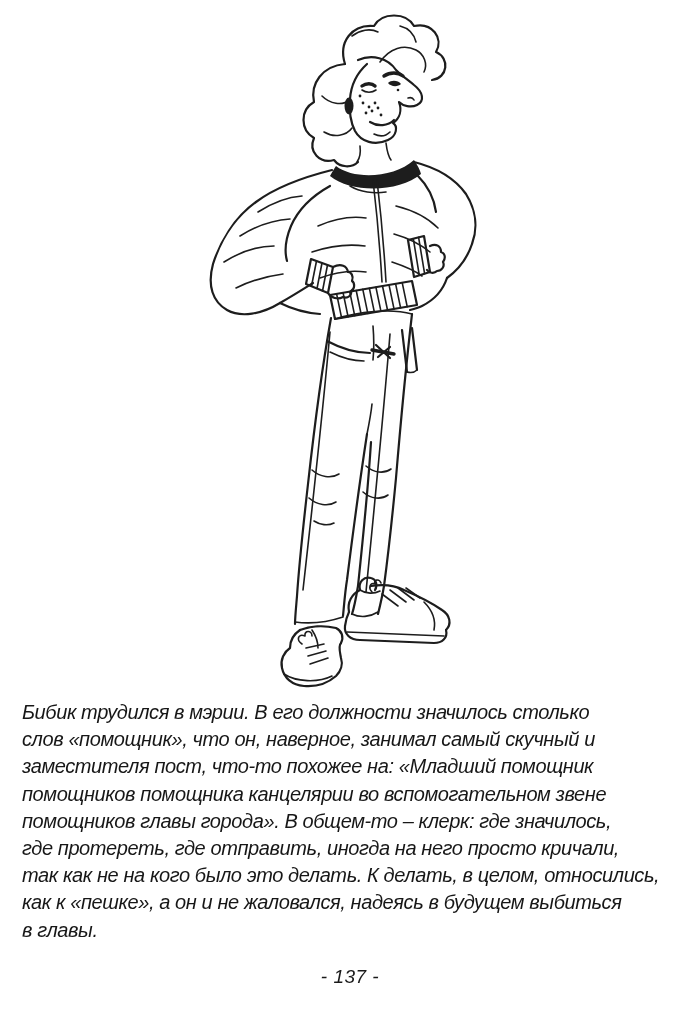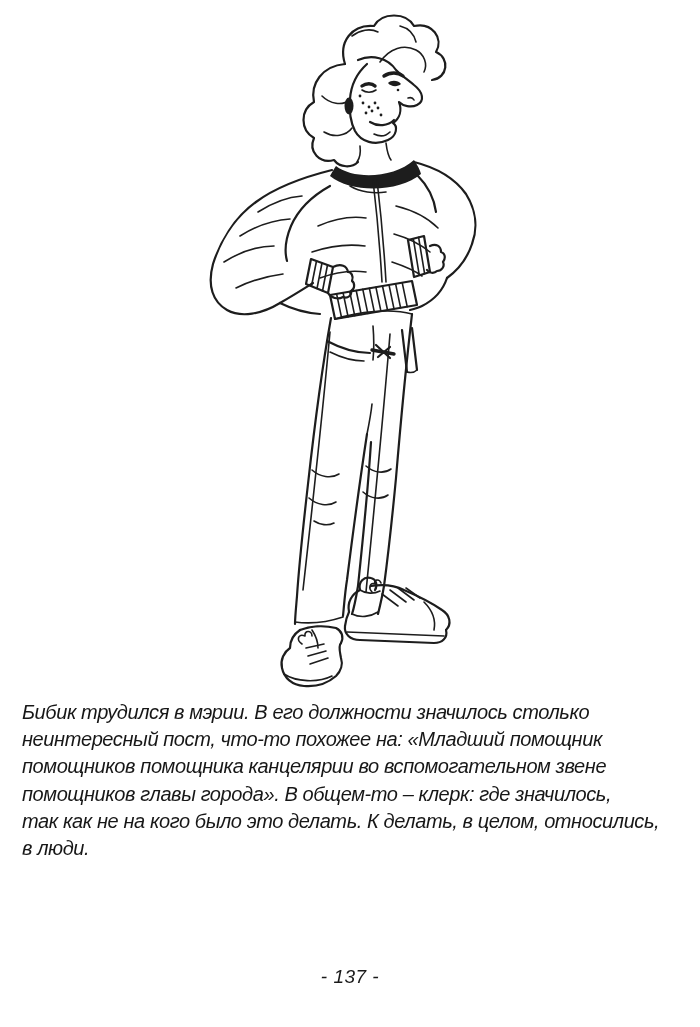--- a/index.html
+++ b/index.html
@@ -212,24 +212,27 @@
         <path class="ln thin" d="M308,656 L326,651"></path>
         <path class="ln thin" d="M310,664 L328,658"></path>
         <path class="ln thin" d="M302,644 C296,640 298,633 305,636 C304,630 312,630 312,636"></path>
         <path class="ln thin" d="M312,630 C316,636 318,642 318,648"></path>
       </g>
     </svg>
   </div>
 
   <div class="text-block">
     <div class="text-line">Бибик трудился в мэрии. В его должности значилось столько</div>
-    <div class="text-line">неинтересный пост, что-то похожее на: «Младший помощник</div>
+    <div class="text-line">слов «помощник», что он, наверное, занимал самый скучный и</div>
+    <div class="text-line">заместителя пост, что-то похожее на: «Младший помощник</div>
     <div class="text-line">помощников помощника канцелярии во вспомогательном звене</div>
     <div class="text-line">помощников главы города». В общем-то – клерк: где значилось,</div>
+    <div class="text-line">где протереть, где отправить, иногда на него просто кричали,</div>
     <div class="text-line">так как не на кого было это делать. К делать, в целом, относились,</div>
-    <div class="text-line">в люди.</div>
+    <div class="text-line">как к «пешке», а он и не жаловался, надеясь в будущем выбиться</div>
+    <div class="text-line">в главы.</div>
   </div>
 
   <div class="footer">
     <span class="page-number">- 137 -</span>
   </div>
 
 </div>
 
 </body></html>

